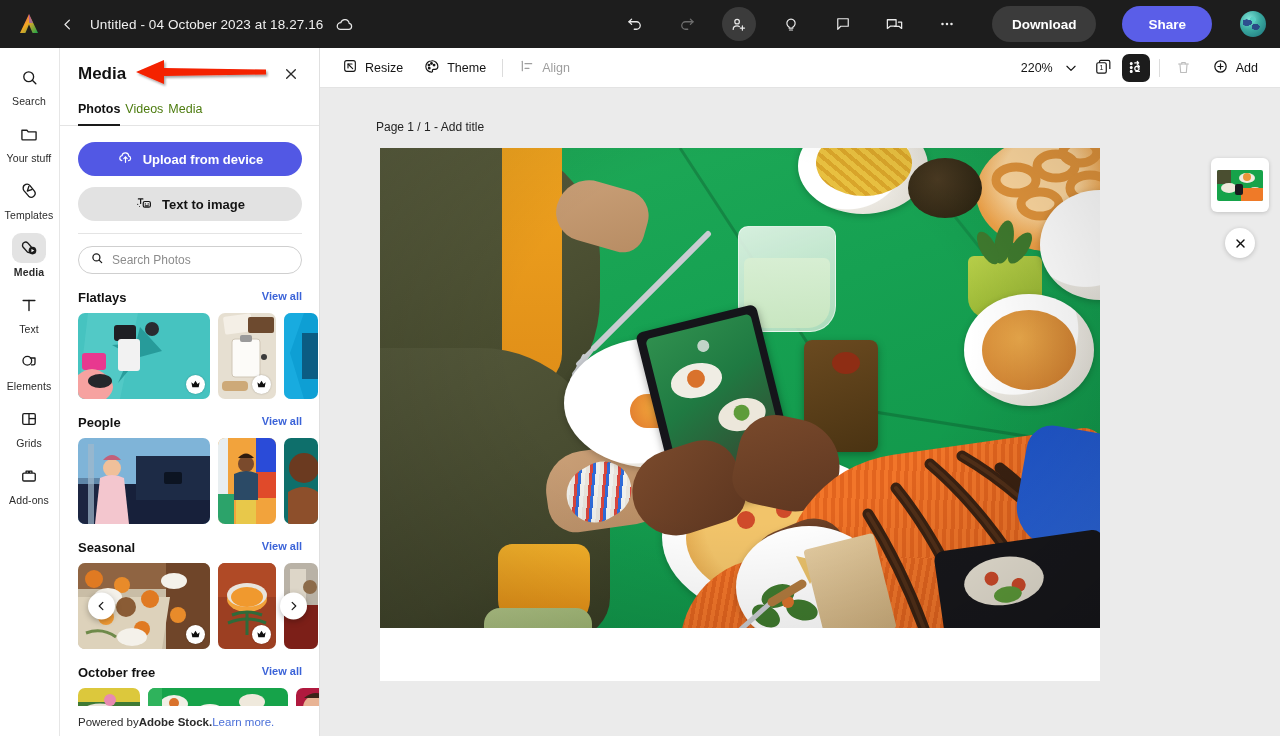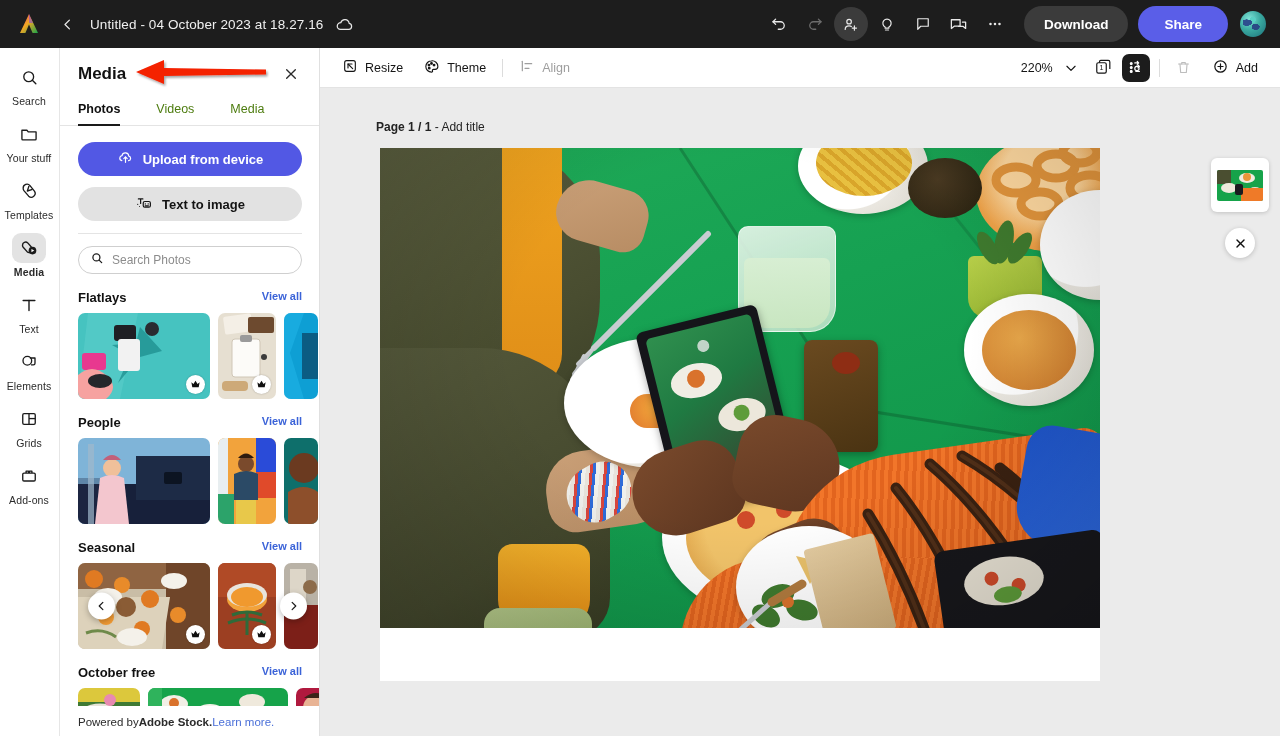--- a/index.html
+++ b/index.html
@@ -19,21 +19,21 @@
   .brand-logo { margin-left: 16px; width: 26px; height: 26px; display:flex; align-items:center; justify-content:center; }
   .back-chevron {
     margin-left: 14px; width: 22px; height: 22px; color: #e8e8e8;
     display: flex; align-items: center; justify-content: center; cursor: pointer;
   }
   .doc-title {
     margin-left: 12px; color: #f0f0f0; font-size: 13.5px; letter-spacing: .1px; white-space: nowrap;
   }
   .cloud-icon { margin-left: 12px; width: 22px; height: 22px; color: #e8e8e8; display:flex; align-items:center;}
   .topbar-right {
-    margin-left: auto; display: flex; align-items: center; gap: 2px; padding-right: 14px;
+    margin-left: auto; display: flex; align-items: center; gap: 18px; padding-right: 14px;
   }
   .tb-icon {
     width: 34px; height: 34px; border-radius: 50%;
     display: flex; align-items: center; justify-content: center;
     color: #e9e9e9; cursor: pointer;
   }
   .tb-icon.circled { background: #3b3b3b; }
   .tb-icon.disabled { color: #6d6d6d; }
   .btn-download {
     margin-left: 10px; height: 36px; padding: 0 20px; border-radius: 18px;
@@ -83,21 +83,21 @@
   }
   .panel-head {
     display: flex; align-items: center; padding: 14px 16px 0 18px; position: relative;
   }
   .panel-title { font-size: 17px; font-weight: 700; color: #111; }
   .panel-close {
     margin-left: auto; width: 24px; height: 24px; display: flex;
     align-items: center; justify-content: center; color: #2b2b2b; cursor: pointer;
   }
   .tabs {
-    display: flex; gap: 36px; padding: 10px 18px 0 18px;
+    display: flex; gap: 5px; padding: 10px 18px 0 18px;
     border-bottom: 1px solid #e4e4e4; margin: 6px 0 0 0;
   }
   .tab {
     font-size: 12.5px; color: #4d7c0f; padding-bottom: 8px;
     border-bottom: 2px solid transparent; cursor: pointer; margin-bottom: -1px;
   }
   .tab.active { color: #0f0f0f; font-weight: 700; border-bottom-color: #1a1a1a; }
 
   .panel-body { padding: 0 18px; }
   .btn-upload {
@@ -182,21 +182,21 @@
   .ct-icobtn {
     width: 30px; height: 28px; border-radius: 6px; display: flex;
     align-items: center; justify-content: center; color: #151515; cursor: pointer; border:none; background:transparent;
   }
   .ct-icobtn.dark { background: #1c1c1c; color: #fff; border-radius: 7px; width: 28px; height: 28px; }
   .ct-icobtn.disabled { color: #bdbdbd; }
 
   .page-label {
     position: absolute; top: 72px; left: 56px; font-size: 12px; color: #232323;
   }
-  .page-label b { font-weight: 700; text-align: right; }
+  .page-label b { font-weight: 400; text-align: right; }
 
   .page-canvas {
     position: absolute; top: 100px; left: 60px; width: 720px; height: 480px;
     overflow: hidden; background: #fff;
   }
   .page-sheet {
     position: absolute; top: 100px; left: 60px; width: 720px; height: 533px; background: #fff;
   }
 
   

